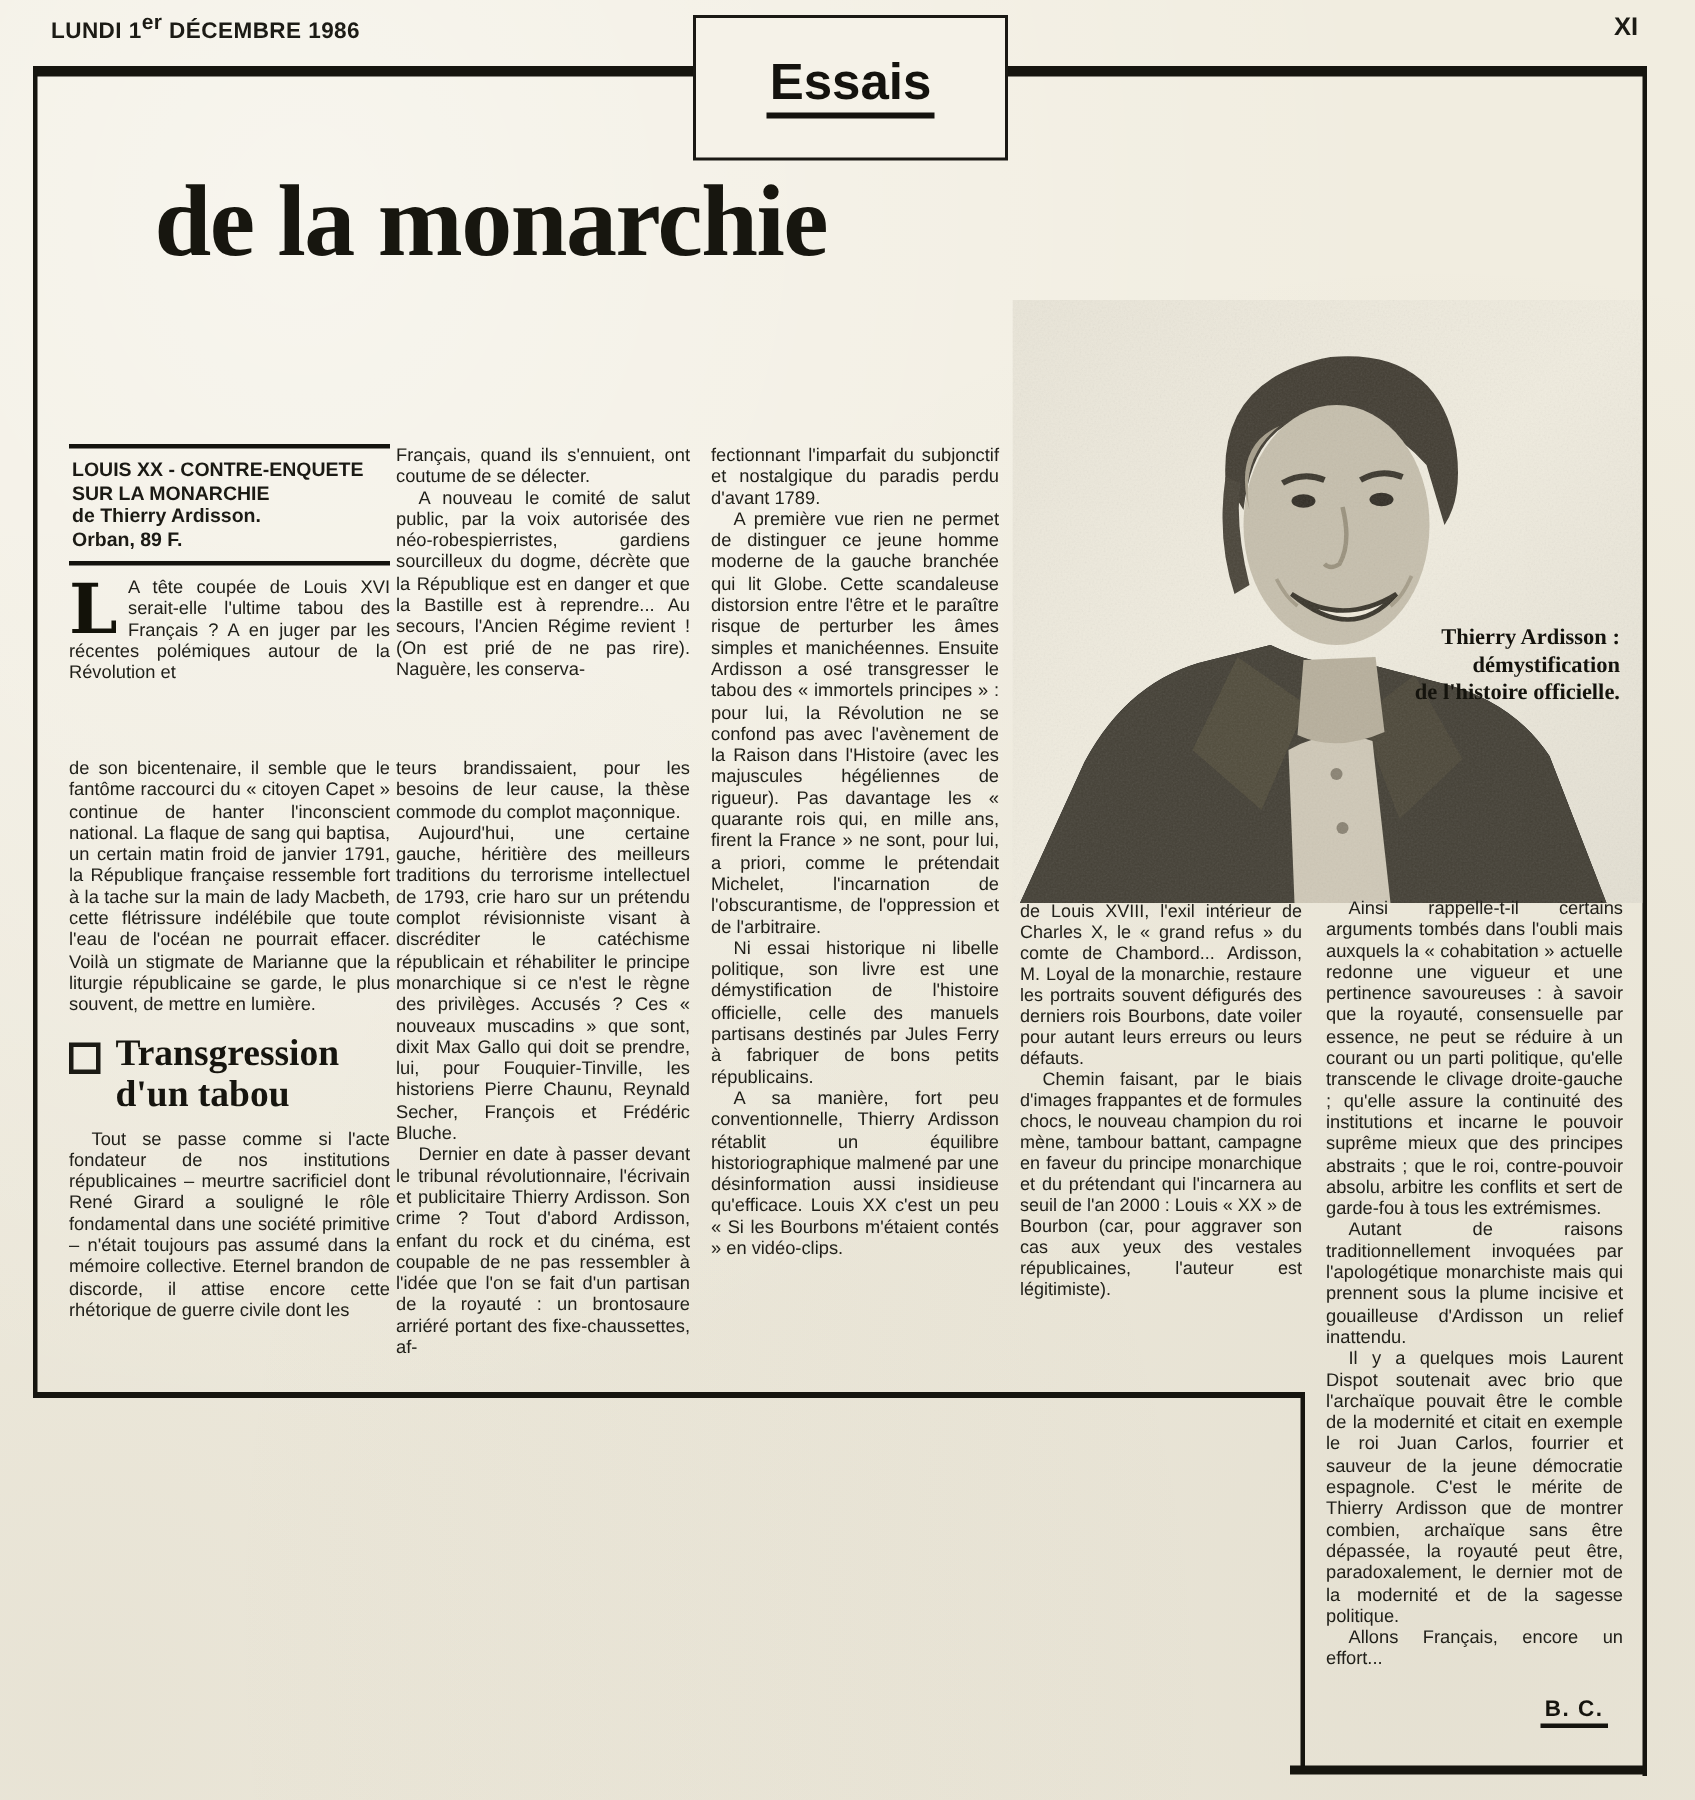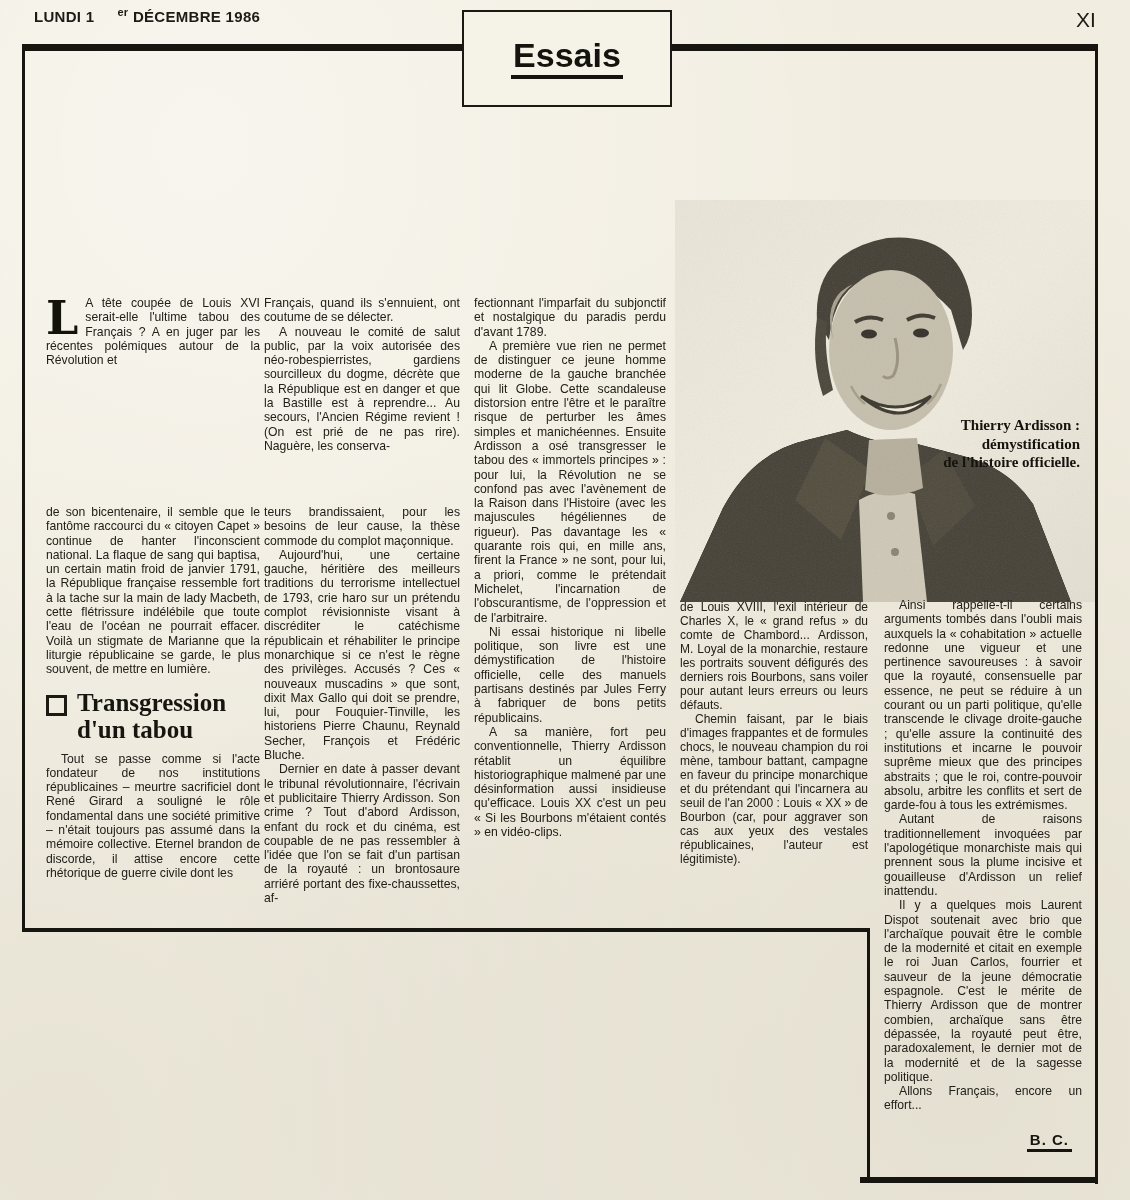--- a/index.html
+++ b/index.html
@@ -9,22 +9,22 @@
     background-image:
       radial-gradient(ellipse at 18% 12%, rgba(255,255,255,.45), rgba(255,255,255,0) 55%),
       radial-gradient(ellipse at 85% 90%, rgba(120,110,80,.10), rgba(120,110,80,0) 60%),
       radial-gradient(ellipse at 5% 95%, rgba(120,110,80,.08), rgba(120,110,80,0) 50%);
     font-family:"Liberation Sans", sans-serif;
     color:#21201a;
   }
   .abs{position:absolute;}
   
   .date{left:34px;top:6px;font-size:15px;font-weight:bold;letter-spacing:.3px;color:#1c1b15;}
-  .date sup{font-size:11px;margin-left:23px;}
-  .pageno{left:1076px;top:8px;font-size:21px;font-weight:normal;color:#1c1b15;}
+  .date sup{font-size:14px;}
+  .pageno{left:1076px;top:8px;font-size:17px;font-weight:bold;color:#1c1b15;}
   
   .rule{background:#16150f;}
   .rule-top{left:22px;top:44px;width:1076px;height:7px;}
   .border-left{left:22px;top:44px;width:3px;height:888px;}
   .border-right{left:1095px;top:44px;width:3px;height:1140px;}
   .rule-bottom-left{left:22px;top:928px;width:848px;height:4px;}
   .notch-vert{left:867px;top:928px;width:3px;height:254px;}
   .rule-bottom-right{left:860px;top:1177px;width:238px;height:6px;}
   
   .section-box{left:462px;top:10px;width:206px;height:93px;background:#f5f2e8;border:2px solid #1a1914;
@@ -78,20 +78,21 @@
   <div class="abs rule border-right"></div>
   <div class="abs rule rule-bottom-left"></div>
   <div class="abs rule notch-vert"></div>
   <div class="abs rule rule-bottom-right"></div>
 
   <div class="abs section-box">
     <span class="section-label">Essais</span>
   </div>
 
   <h1 class="abs headline">
+    <span>de la monarchie</span>
   </h1>
 
   <div class="abs photo">
     <svg viewBox="0 0 420 402" preserveAspectRatio="none">
       <defs>
         <filter id="grain">
             <feTurbulence type="fractalNoise" baseFrequency="0.8" numOctaves="2"></feTurbulence>
             <feColorMatrix type="saturate" values="0"></feColorMatrix>
           </filter>
         <linearGradient id="bgv" x1="0" y1="0" x2="1" y2="1">
@@ -135,20 +136,26 @@
     </svg>
 
   </div>
   <div class="abs caption">
     <span>Thierry Ardisson :</span>
     <span>démystification</span>
     <span>de l'histoire officielle.</span>
   </div>
 
   <div class="abs bodytext col1t">
+    <div class="bookbox">
+      <span>LOUIS XX - CONTRE-ENQUETE</span>
+      <span>SUR LA MONARCHIE</span>
+      <span>de Thierry Ardisson.</span>
+      <span>Orban, 89 F.</span>
+    </div>
     <p class="lead"><span class="dropcap">L</span><span>A tête coupée de Louis XVI serait-elle l'ultime tabou des Français ? A en juger par les récentes polémiques autour de la Révolution et</span></p>
   </div>
 
 
   <div class="abs bodytext col1b">
     <p>de son bicentenaire, il semble que le fantôme raccourci du « citoyen Capet » continue de hanter l'inconscient national. La flaque de sang qui baptisa, un certain matin froid de janvier 1791, la République française ressemble fort à la tache sur la main de lady Macbeth, cette flétrissure indélébile que toute l'eau de l'océan ne pourrait effacer. Voilà un stigmate de Marianne que la liturgie républicaine se garde, le plus souvent, de mettre en lumière.</p>
     <div class="subhead">
       <span class="sq"></span>
       <span>Transgression d'un tabou</span>
     </div>
@@ -167,21 +174,21 @@
   </div>
 
   <div class="abs bodytext col3">
     <p>fectionnant l'imparfait du subjonctif et nostalgique du paradis perdu d'avant 1789.</p>
     <p class="ind">A première vue rien ne permet de distinguer ce jeune homme moderne de la gauche branchée qui lit Globe. Cette scandaleuse distorsion entre l'être et le paraître risque de perturber les âmes simples et manichéennes. Ensuite Ardisson a osé transgresser le tabou des « immortels principes » : pour lui, la Révolution ne se confond pas avec l'avènement de la Raison dans l'Histoire (avec les majuscules hégéliennes de rigueur). Pas davantage les « quarante rois qui, en mille ans, firent la France » ne sont, pour lui, a priori, comme le prétendait Michelet, l'incarnation de l'obscurantisme, de l'oppression et de l'arbitraire.</p>
     <p class="ind">Ni essai historique ni libelle politique, son livre est une démystification de l'histoire officielle, celle des manuels partisans destinés par Jules Ferry à fabriquer de bons petits républicains.</p>
     <p class="ind">A sa manière, fort peu conventionnelle, Thierry Ardisson rétablit un équilibre historiographique malmené par une désinformation aussi insidieuse qu'efficace. Louis XX c'est un peu « Si les Bourbons m'étaient contés » en vidéo-clips.</p>
   </div>
 
   <div class="abs bodytext col4">
-    <p>de Louis XVIII, l'exil intérieur de Charles X, le « grand refus » du comte de Chambord... Ardisson, M. Loyal de la monarchie, restaure les portraits souvent défigurés des derniers rois Bourbons, sans voiler pour autant leurs erreurs ou leurs défauts.</p>
+    <p>de Louis XVIII, l'exil intérieur de Charles X, le « grand refus » du comte de Chambord... Ardisson, M. Loyal de la monarchie, restaure les portraits souvent défigurés des derniers rois Bourbons, date voiler pour autant leurs erreurs ou leurs défauts.</p>
     <p class="ind">Chemin faisant, par le biais d'images frappantes et de formules chocs, le nouveau champion du roi mène, tambour battant, campagne en faveur du principe monarchique et du prétendant qui l'incarnera au seuil de l'an 2000 : Louis « XX » de Bourbon (car, pour aggraver son cas aux yeux des vestales républicaines, l'auteur est légitimiste).</p>
   </div>
 
   <div class="abs bodytext col5">
     <p class="ind">Ainsi rappelle-t-il certains arguments tombés dans l'oubli mais auxquels la « cohabitation » actuelle redonne une vigueur et une pertinence savoureuses : à savoir que la royauté, consensuelle par essence, ne peut se réduire à un courant ou un parti politique, qu'elle transcende le clivage droite-gauche ; qu'elle assure la continuité des institutions et incarne le pouvoir suprême mieux que des principes abstraits ; que le roi, contre-pouvoir absolu, arbitre les conflits et sert de garde-fou à tous les extrémismes.</p>
     <p class="ind">Autant de raisons traditionnellement invoquées par l'apologétique monarchiste mais qui prennent sous la plume incisive et gouailleuse d'Ardisson un relief inattendu.</p>
     <p class="ind">Il y a quelques mois Laurent Dispot soutenait avec brio que l'archaïque pouvait être le comble de la modernité et citait en exemple le roi Juan Carlos, fourrier et sauveur de la jeune démocratie espagnole. C'est le mérite de Thierry Ardisson que de montrer combien, archaïque sans être dépassée, la royauté peut être, paradoxalement, le dernier mot de la modernité et de la sagesse politique.</p>
     <p class="ind">Allons Français, encore un effort...</p>
     <div class="sig">
       <span>B. C.</span>

